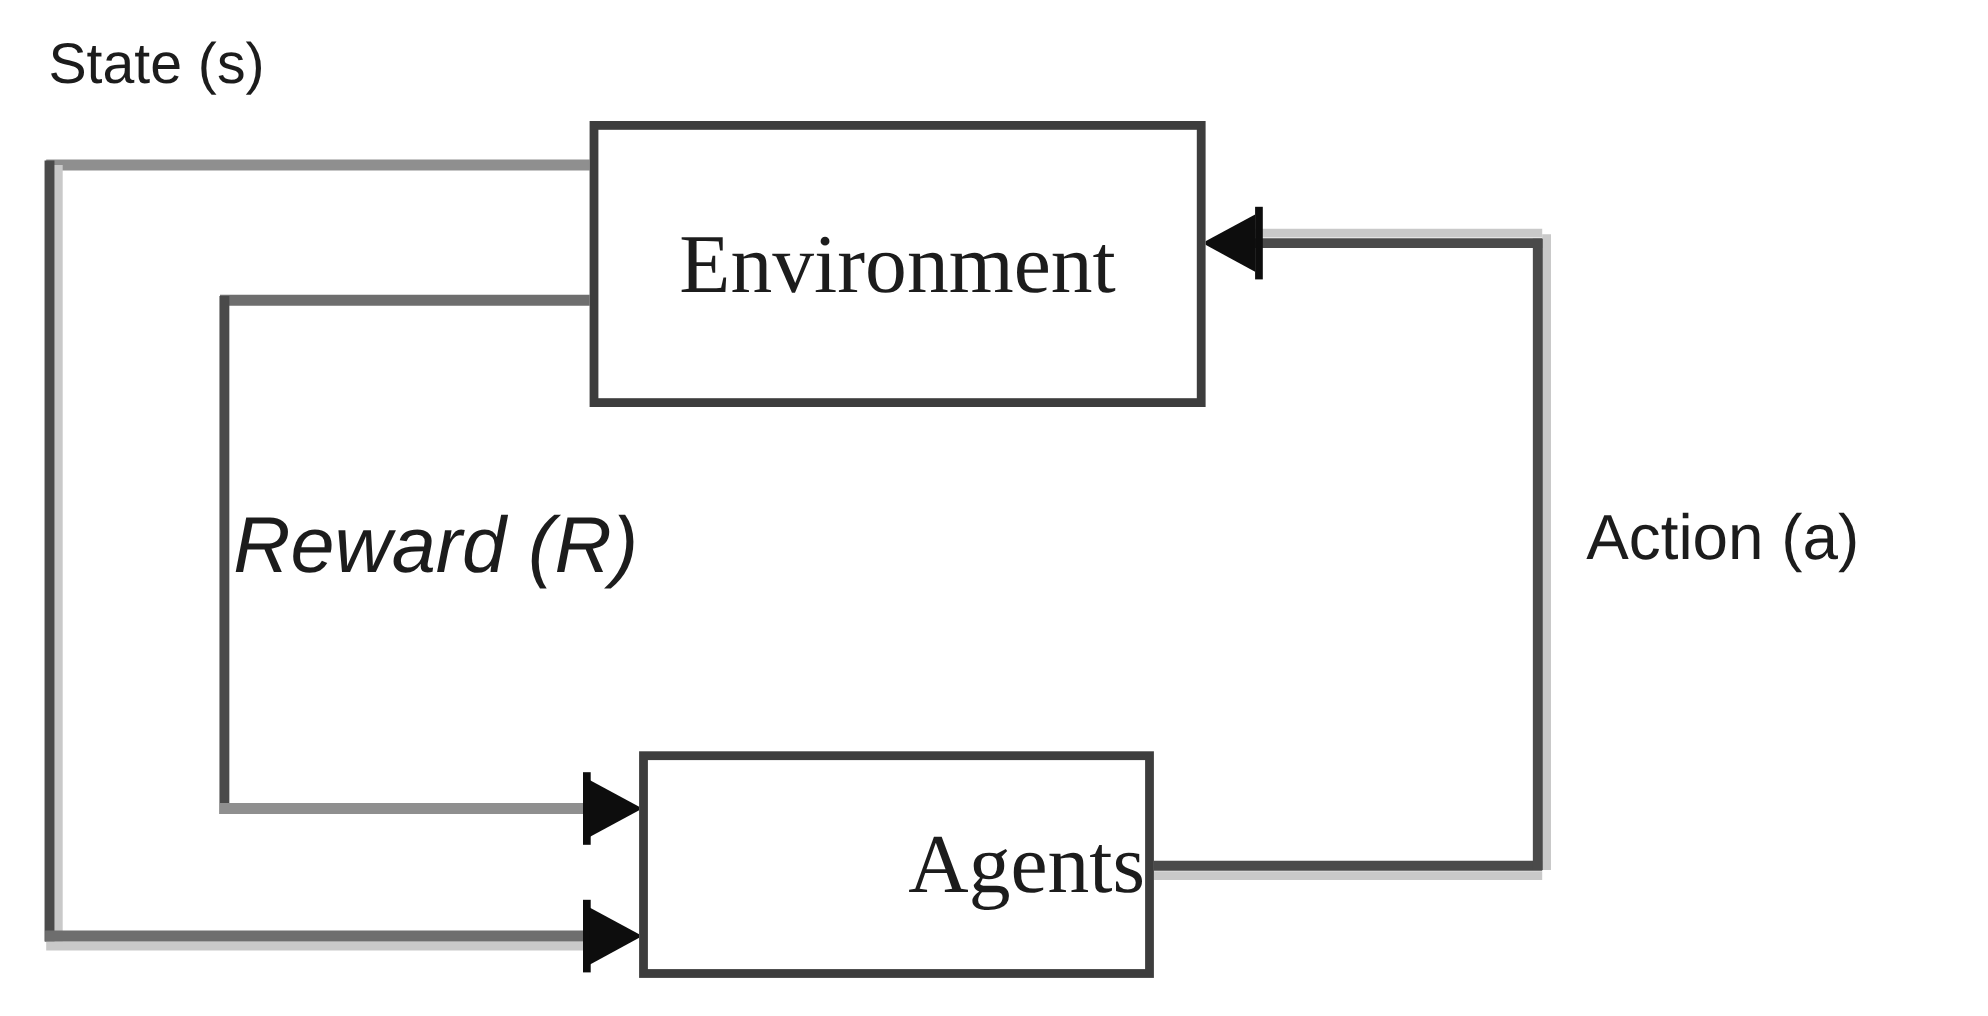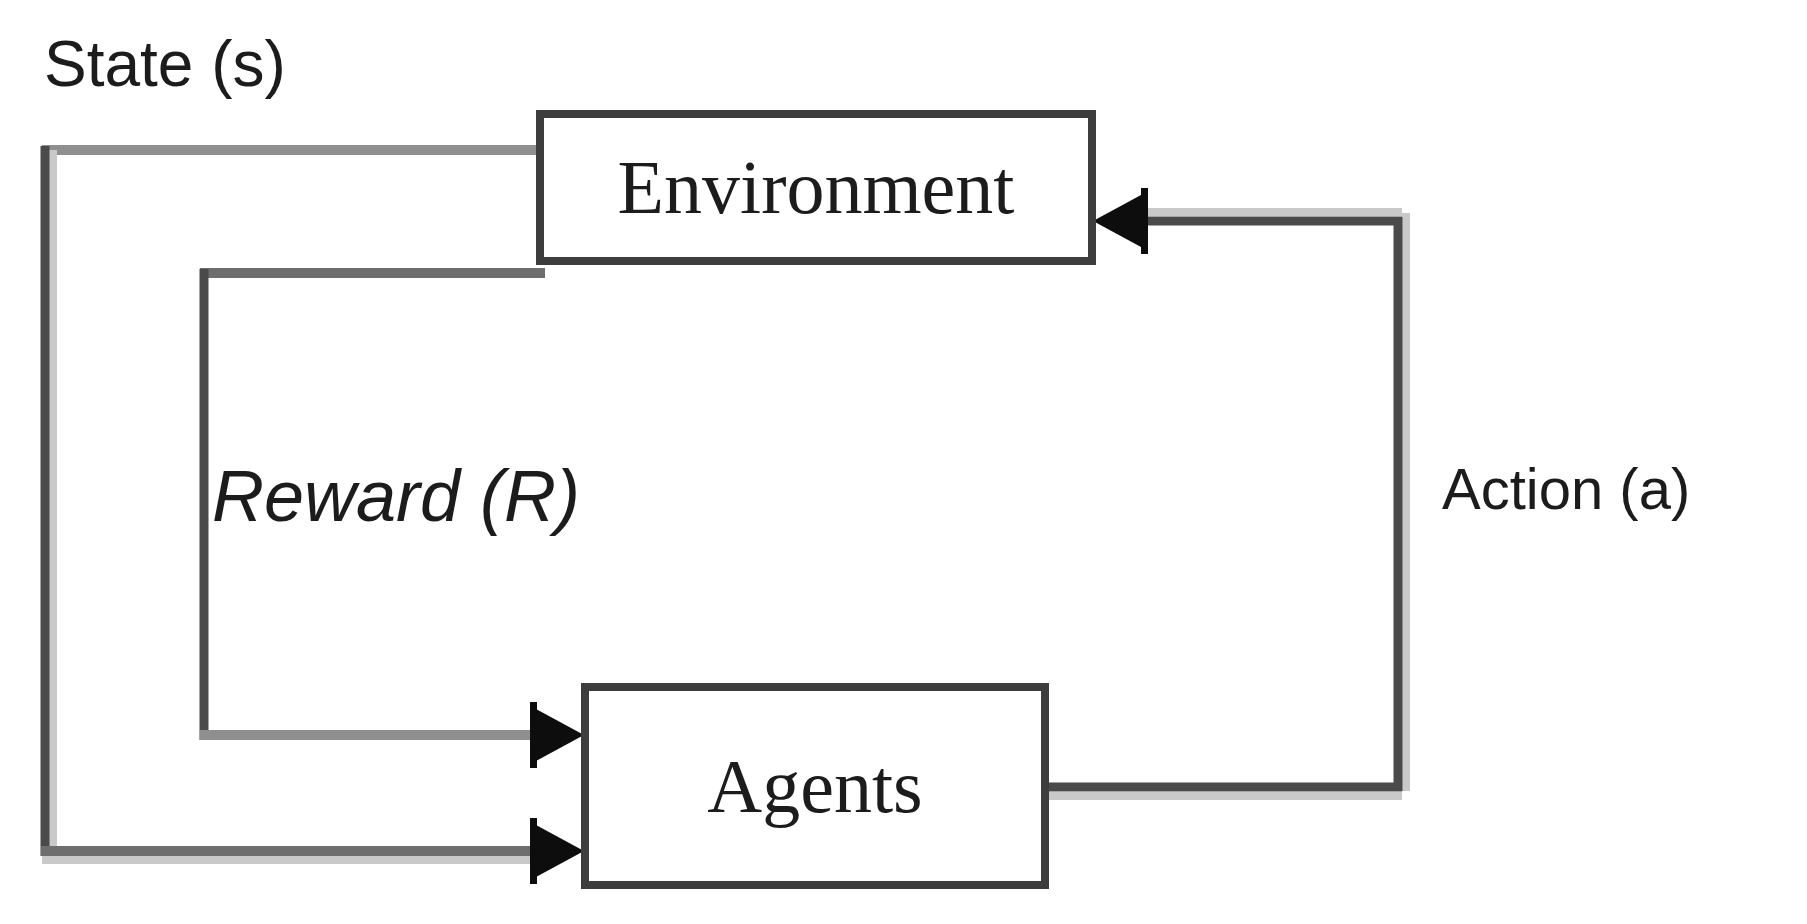--- a/index.html
+++ b/index.html
@@ -40,31 +40,31 @@
     border: 8px solid var(--box-border);
     display: flex;
     align-items: center;
     justify-content: center;
     z-index: 2;
     font-family: "Liberation Serif", "DejaVu Serif", serif;
     font-size: 76px;
     color: var(--text-color);
     white-space: nowrap;
   }
-  .node-environment { left: 536px; top: 110px; width: 560px; height: 155px; }
-  .node-agents      { left: 581px; top: 683px; width: 468px; height: 206px; }
+  .node-environment { left: 536px; top: 110px; width: 560px; height: 260px; }
+  .node-agents      { left: 581px; top: 683px; width: 468px; height: 206px; justify-content: flex-end; }
   .edge-label {
     position: absolute;
     z-index: 3;
     font-family: "Liberation Sans", "DejaVu Sans", sans-serif;
     color: var(--text-color);
     white-space: nowrap;
     line-height: 1;
   }
-  .label-state  { left: 44px;   top: 32px;  font-size: 64px; text-align: right; }
+  .label-state  { left: 44px;   top: 32px;  font-size: 52px; text-align: right; }
   .label-reward { left: 212px;  top: 460px; font-size: 72px; font-style: italic; }
   .label-action { left: 1442px; top: 460px; font-size: 58px; }
 </style>
 </head>
 <body>
 
 <div class="stage">
 
   <svg class="wires" viewBox="0 0 1807 924">
 

